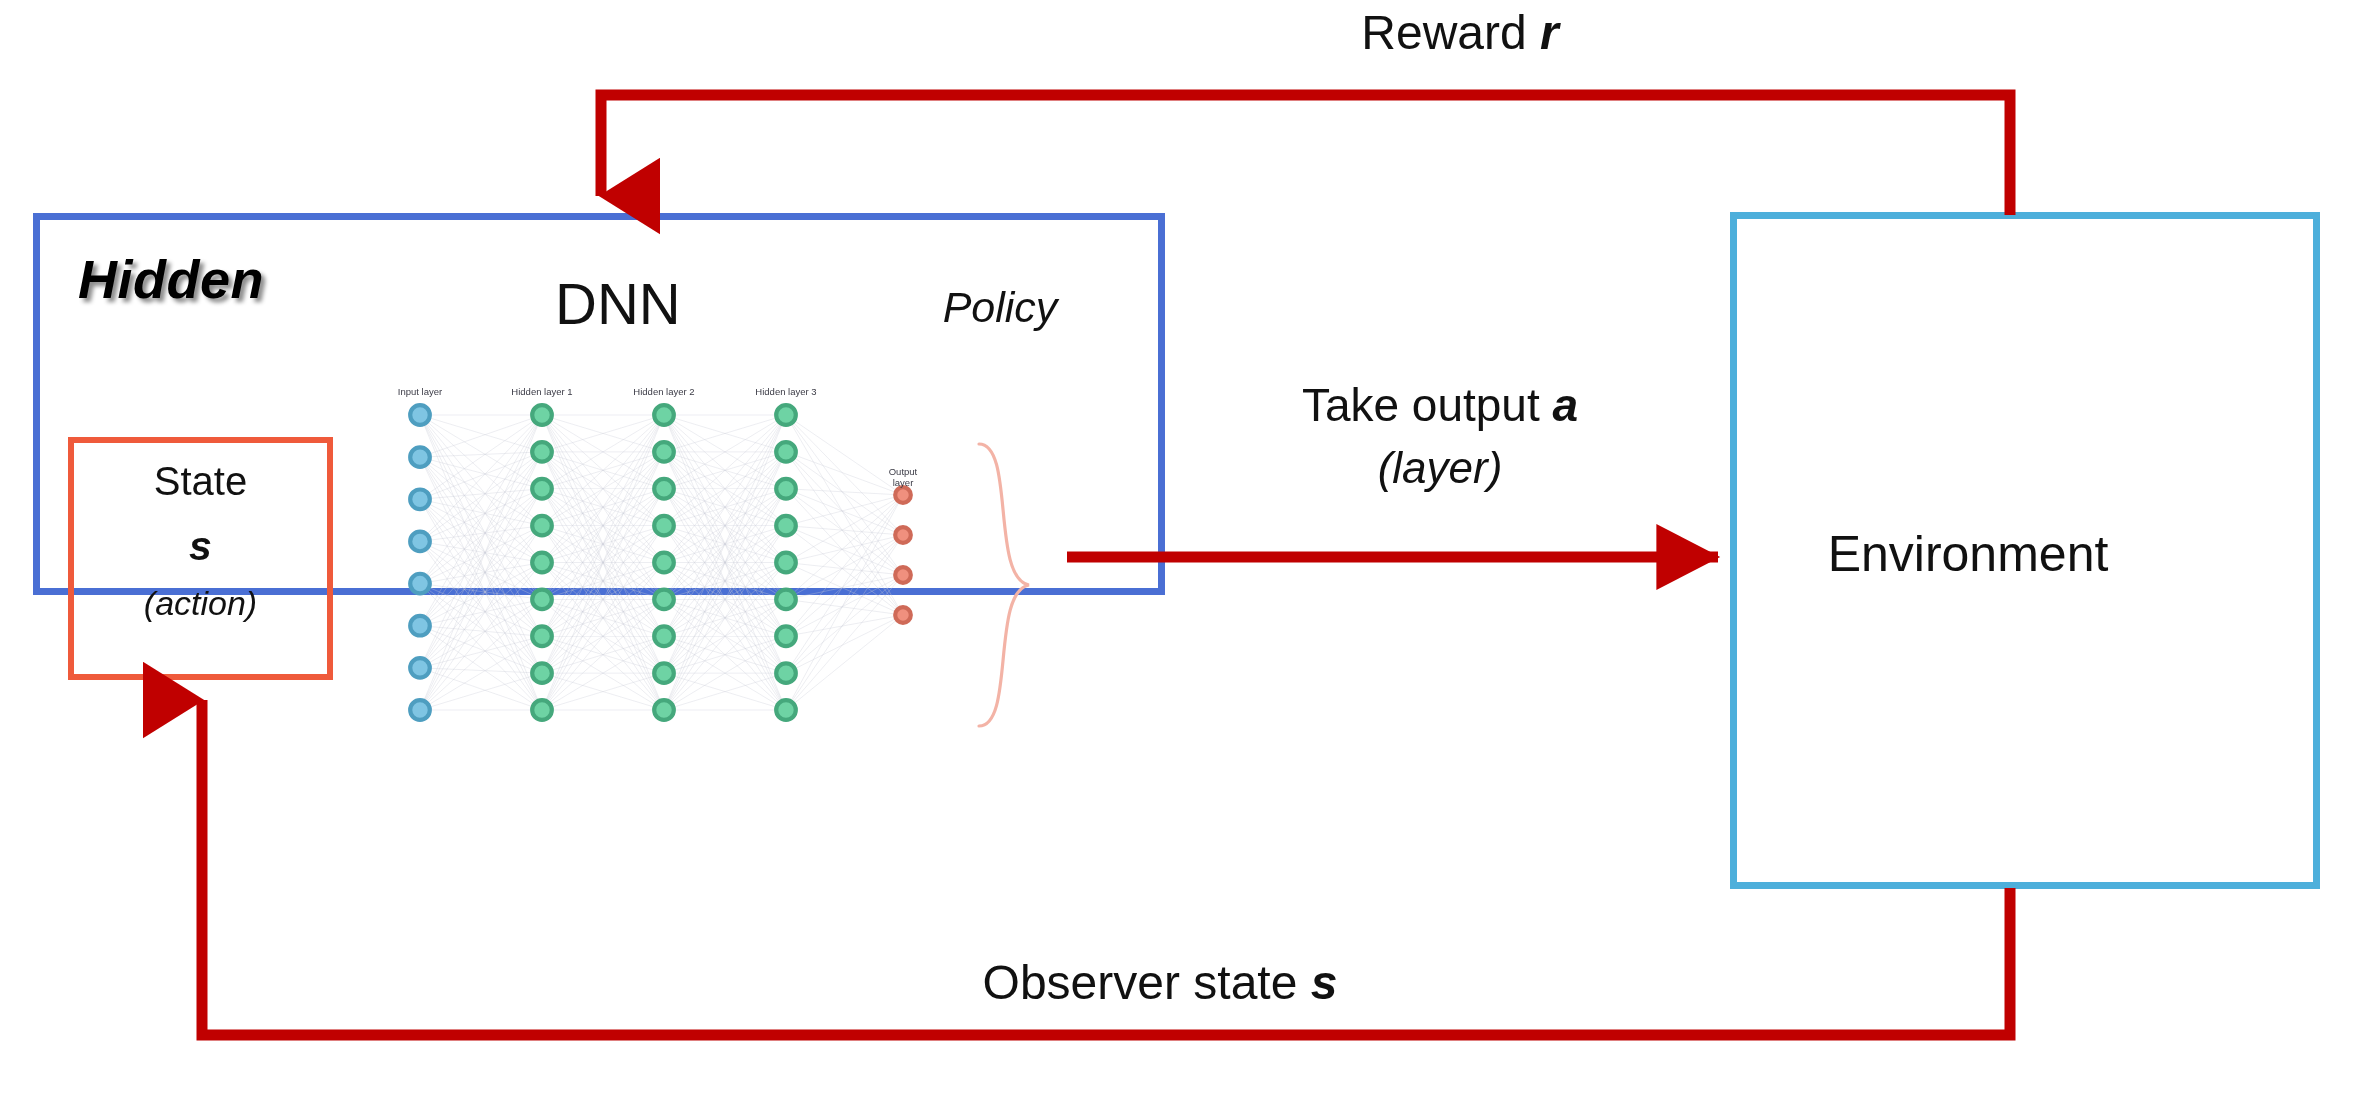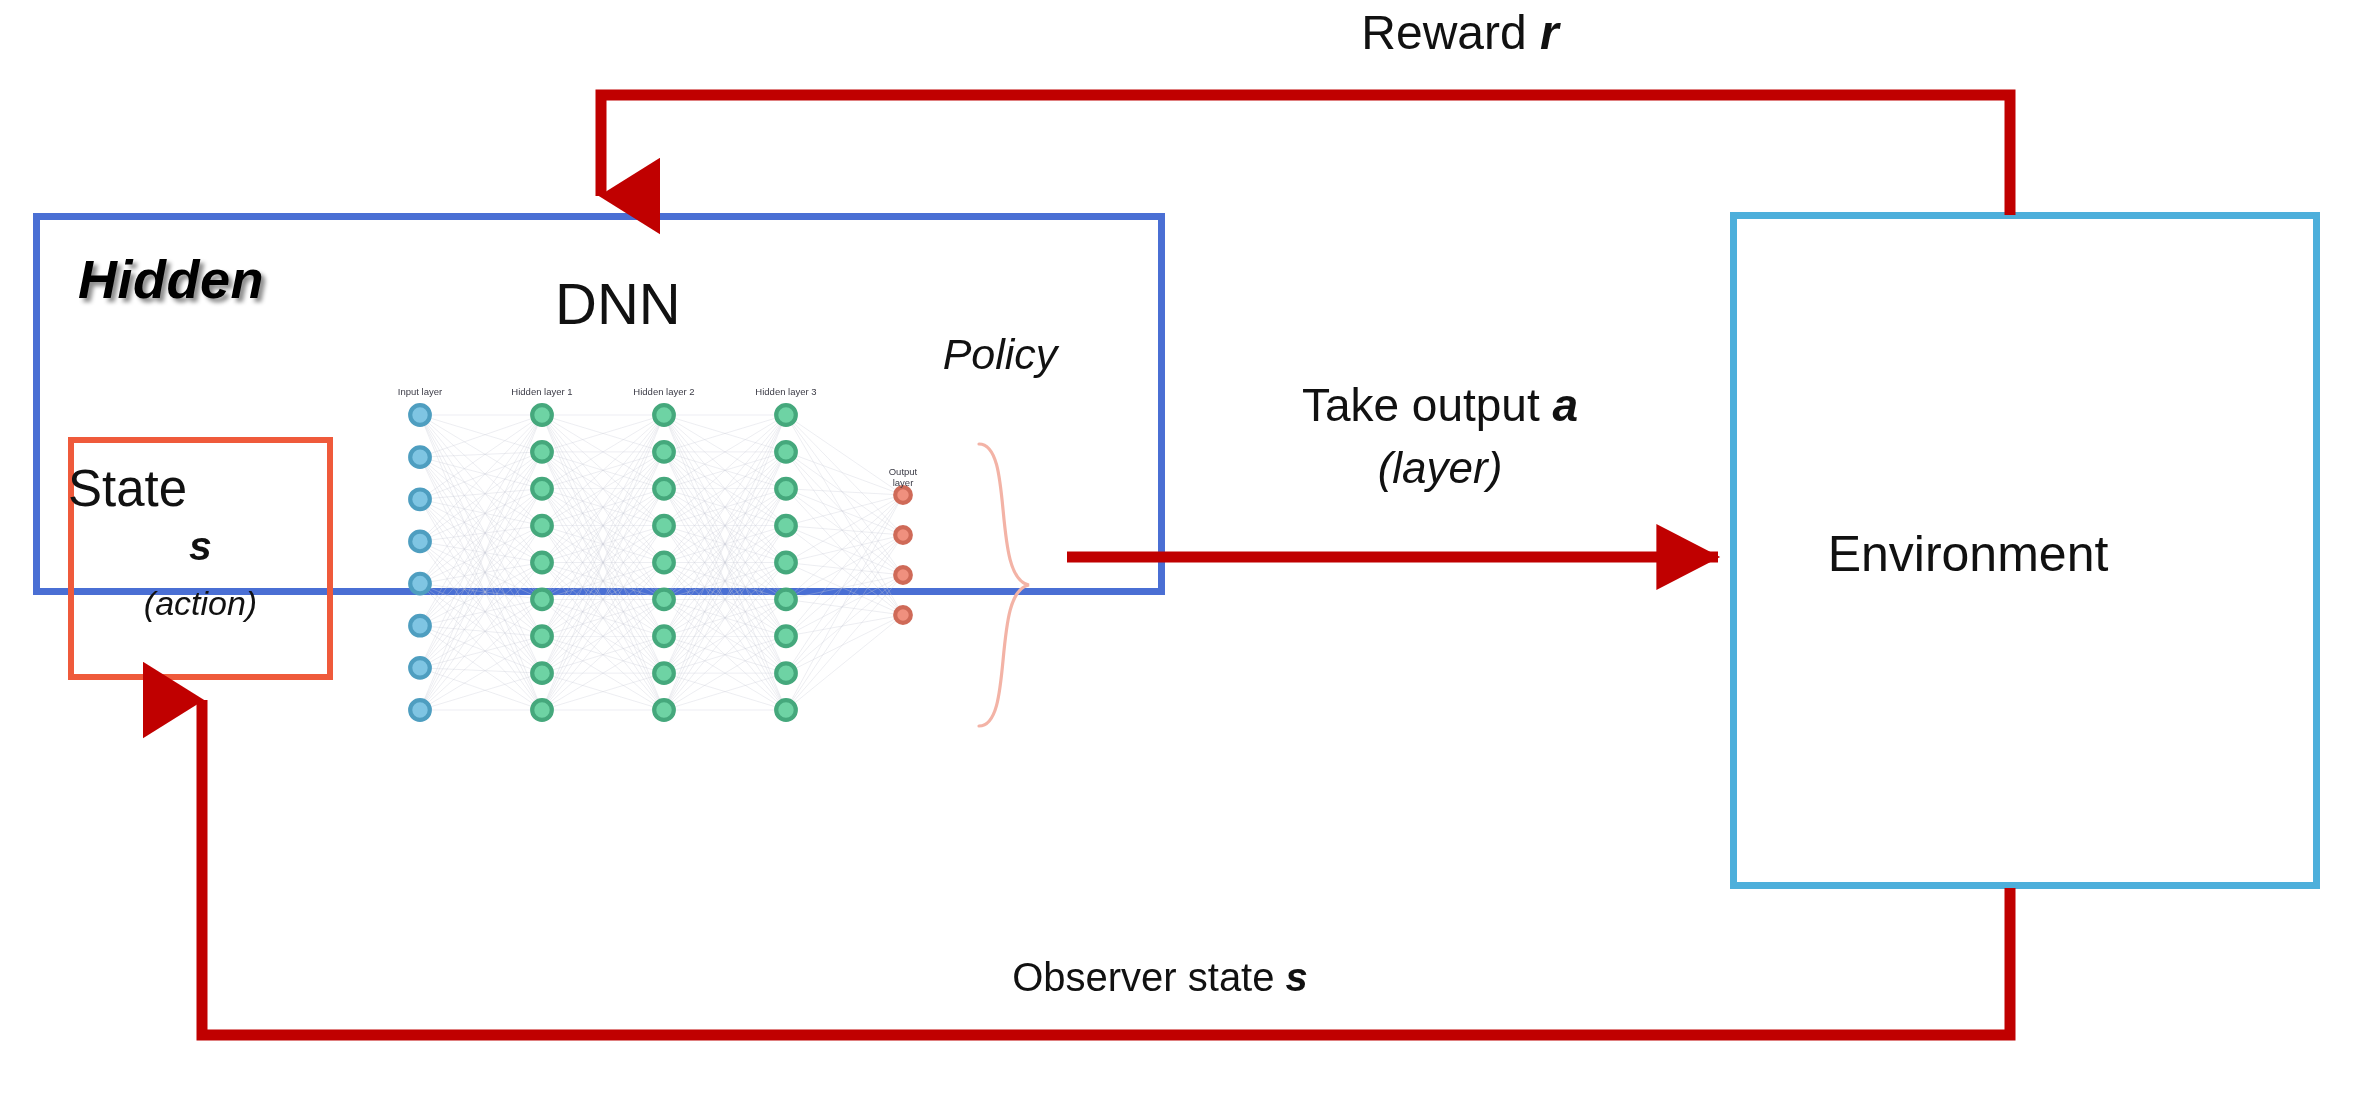--- a/index.html
+++ b/index.html
@@ -60,22 +60,22 @@
     font-style: italic;
     color: #000000;
     text-shadow: 4px 4px 4px rgba(0,0,0,0.45);
     letter-spacing: 0.5px;
   }
   .state-label {
     position: absolute;
     left: 68px;
     top: 459px;
     width: 265px;
-    text-align: left;
-    font-size: 51px;
+    text-align: center;
+    font-size: 40px;
     color: #111111;
   }
   .state-sym {
     position: absolute;
     left: 68px;
     top: 523px;
     width: 265px;
     text-align: center;
     font-size: 41px;
     font-weight: bold;
@@ -101,21 +101,20 @@
   }
   .policy-label {
     position: absolute;
     left: 880px;
     top: 283px;
     width: 240px;
     text-align: center;
     font-size: 43px;
     font-style: italic;
     color: #111111;
-    margin-top: 47px;
   }
   .policy-formula {
     position: absolute;
     left: 872px;
     top: 338px;
     width: 250px;
     text-align: center;
     font-size: 44px;
     color: #111111;
     white-space: nowrap;
@@ -146,21 +145,21 @@
   .reward-label i, .obs-label i, .action-label i {
     font-weight: bold;
     font-style: italic;
   }
   .obs-label {
     position: absolute;
     left: 680px;
     top: 955px;
     width: 960px;
     text-align: center;
-    font-size: 40px;
+    font-size: 48px;
     color: #111111;
   }
   .action-label {
     position: absolute;
     left: 1180px;
     top: 378px;
     width: 520px;
     text-align: center;
     font-size: 46px;
     color: #111111;

